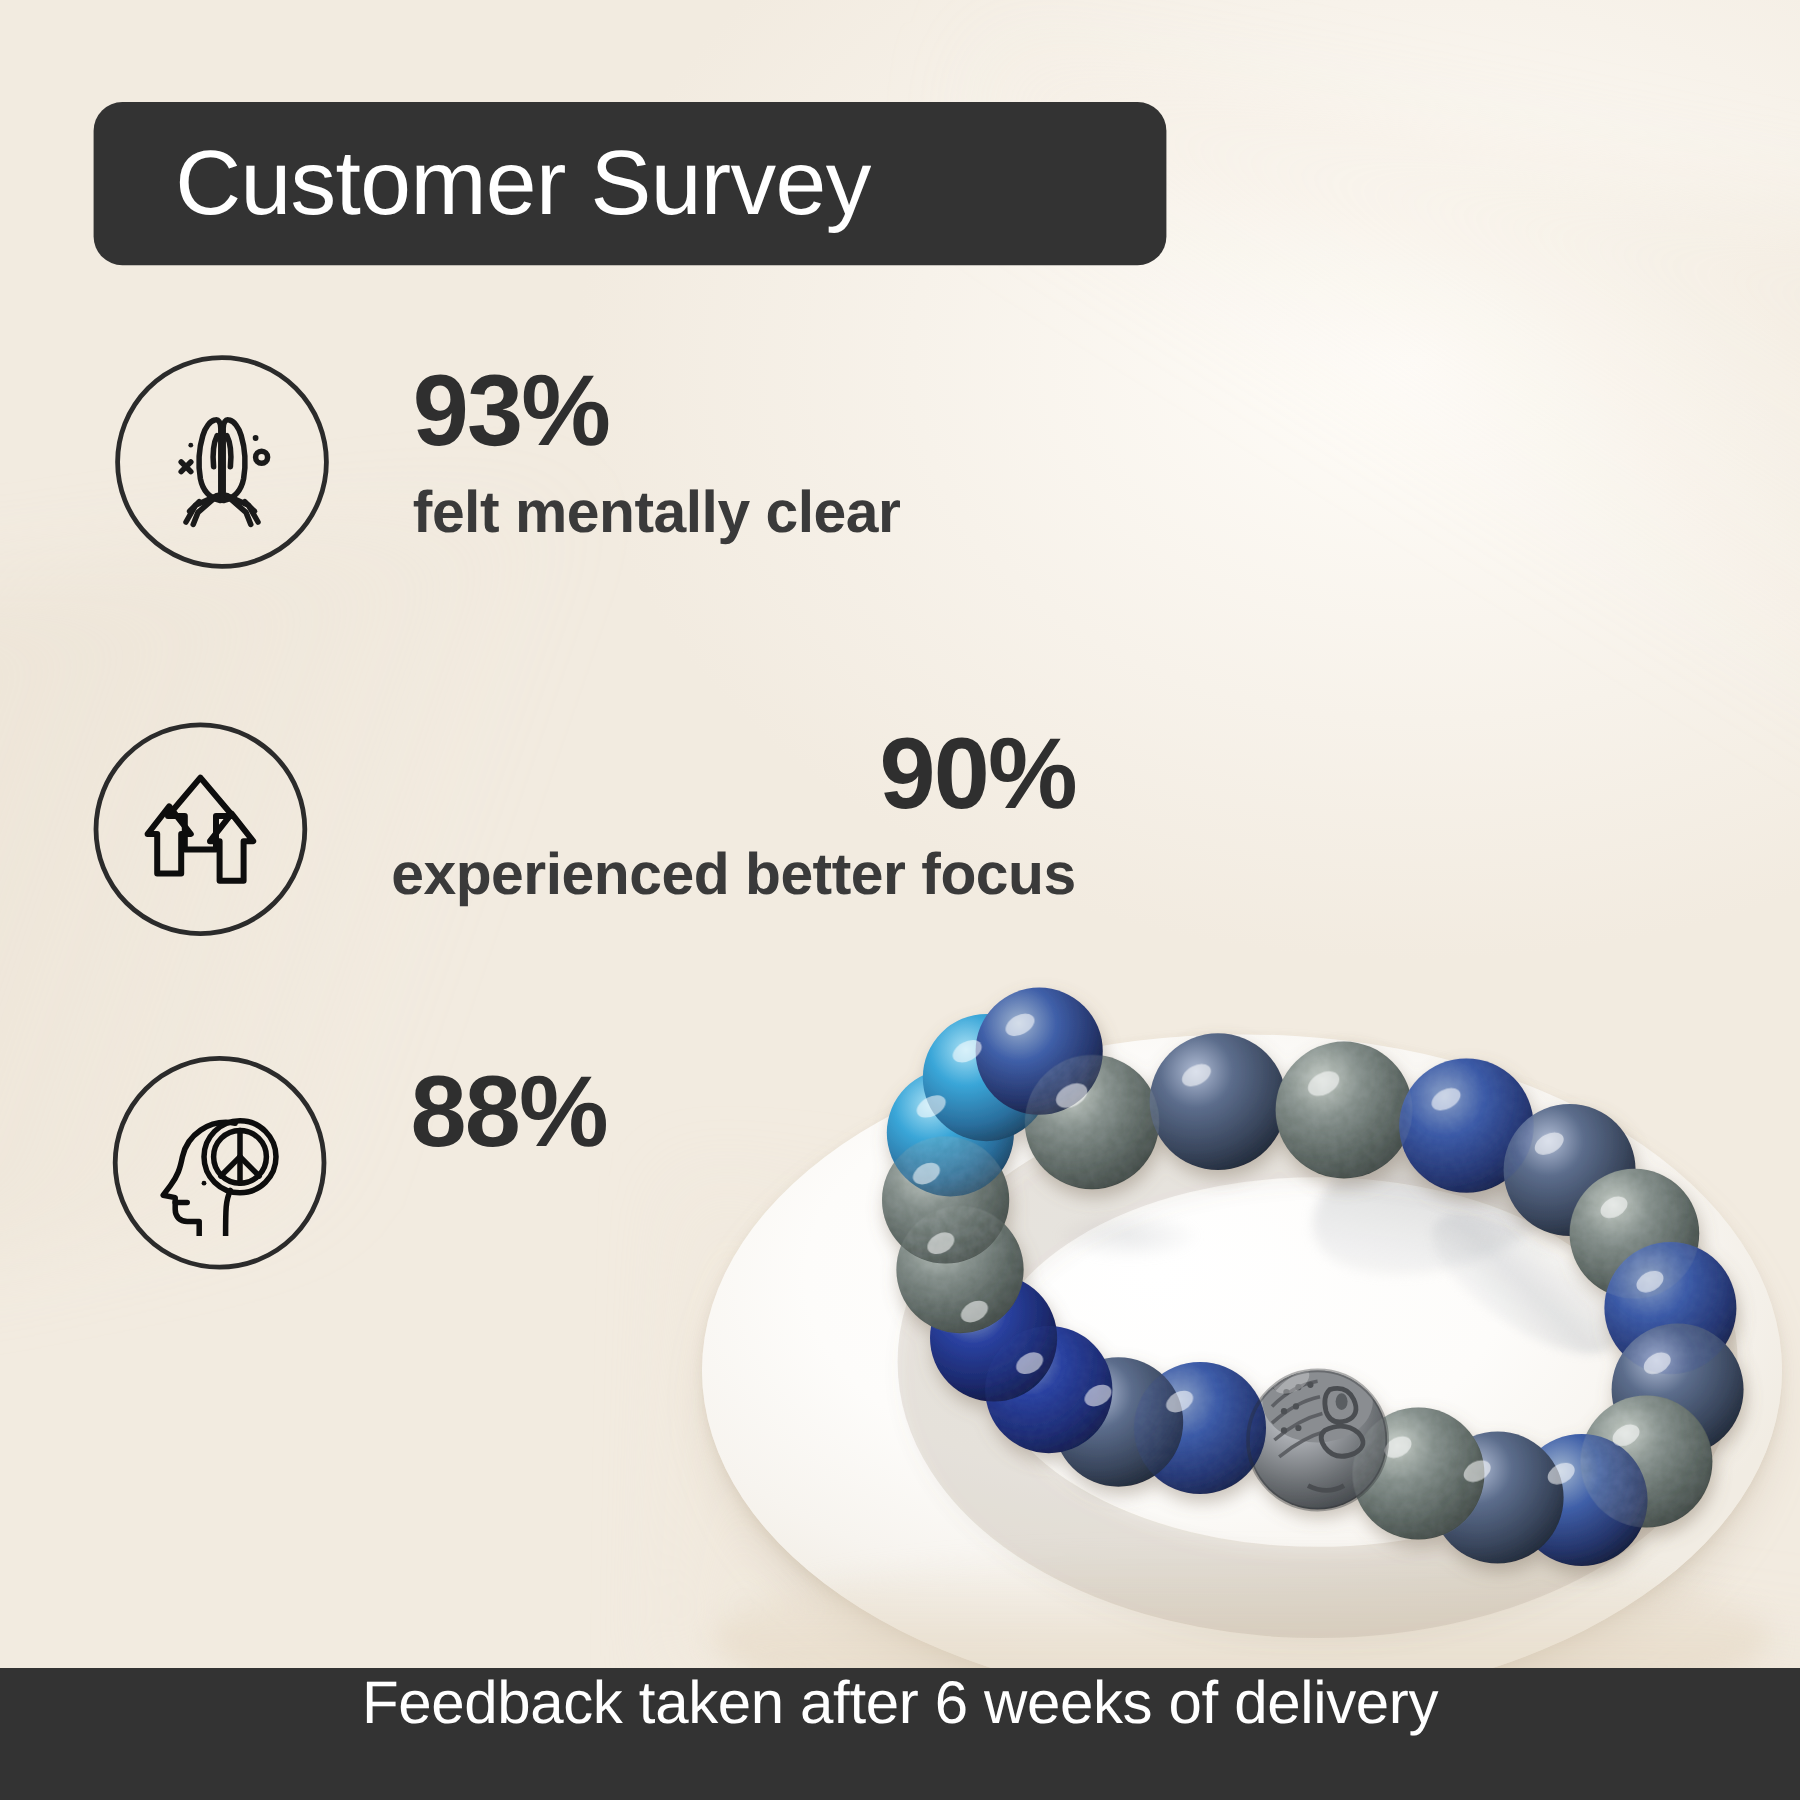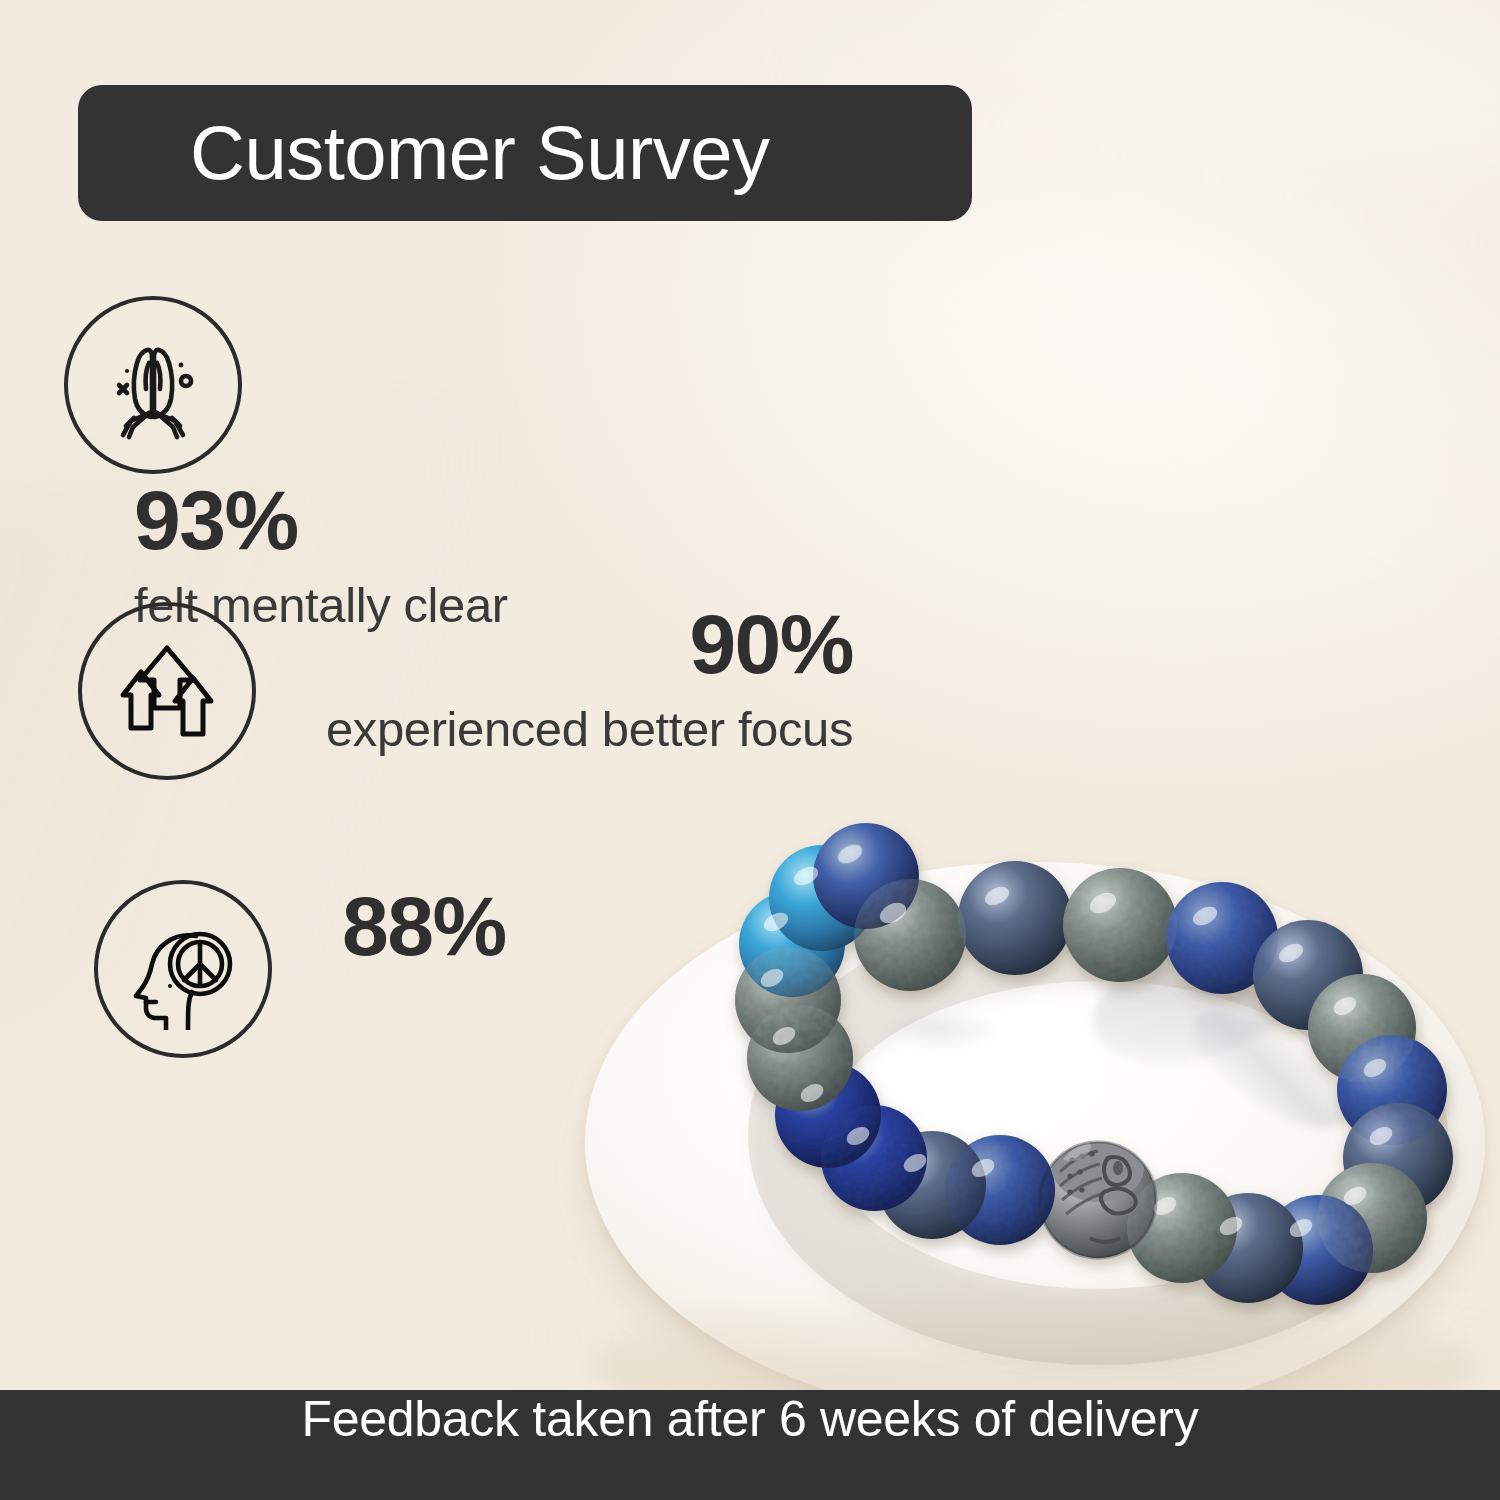--- a/index.html
+++ b/index.html
@@ -113,36 +113,36 @@
   .title-badge {
     position: absolute;
     left: 78px;
     top: 85px;
     width: 894px;
     height: 136px;
     background: #333333;
     border-radius: 24px;
     display: flex;
     align-items: center;
-    padding-left: 112px;
+    padding-left: 68px;
   }
   .title-badge .title-text {
     color: #ffffff;
     font-size: 76px;
     font-weight: 400;
     letter-spacing: -0.5px;
     line-height: 1;
     white-space: nowrap;
   }
 
   
   .stats { position: absolute; left: 0; top: 0; width: 1500px; height: 1500px; }
 
   .stat-row { position: absolute; display: flex; align-items: flex-start; }
-  .stat-row.r0 { left: 64px; top: 296px; flex-direction: column; }
+  .stat-row.r0 { left: 96px; top: 296px; }
   .stat-row.r1 { left: 78px; top: 602px; }
   .stat-row.r2 { left: 94px; top: 880px; }
 
   .icon-circle {
     width: 178px;
     height: 178px;
     border-radius: 50%;
     border: 4px solid #2b2b2b;
     flex: 0 0 auto;
     display: flex;
@@ -155,21 +155,21 @@
   .stat-text { margin-left: 70px; padding-top: 6px; }
   .stat-pct {
     font-size: 84px;
     font-weight: 700;
     color: #2f2f2f;
     line-height: 0.96;
     letter-spacing: -1.5px;
   }
   .stat-label {
     font-size: 49px;
-    font-weight: 400;
+    font-weight: 700;
     color: #3a3a3a;
     line-height: 1.18;
     letter-spacing: -0.4px;
     margin-top: 16px;
     white-space: pre-line;
   }
   .stat-row.r1 .stat-text { padding-top: 2px; text-align: right; }
   .stat-row.r2 .stat-text { padding-top: 6px; }
 
   

